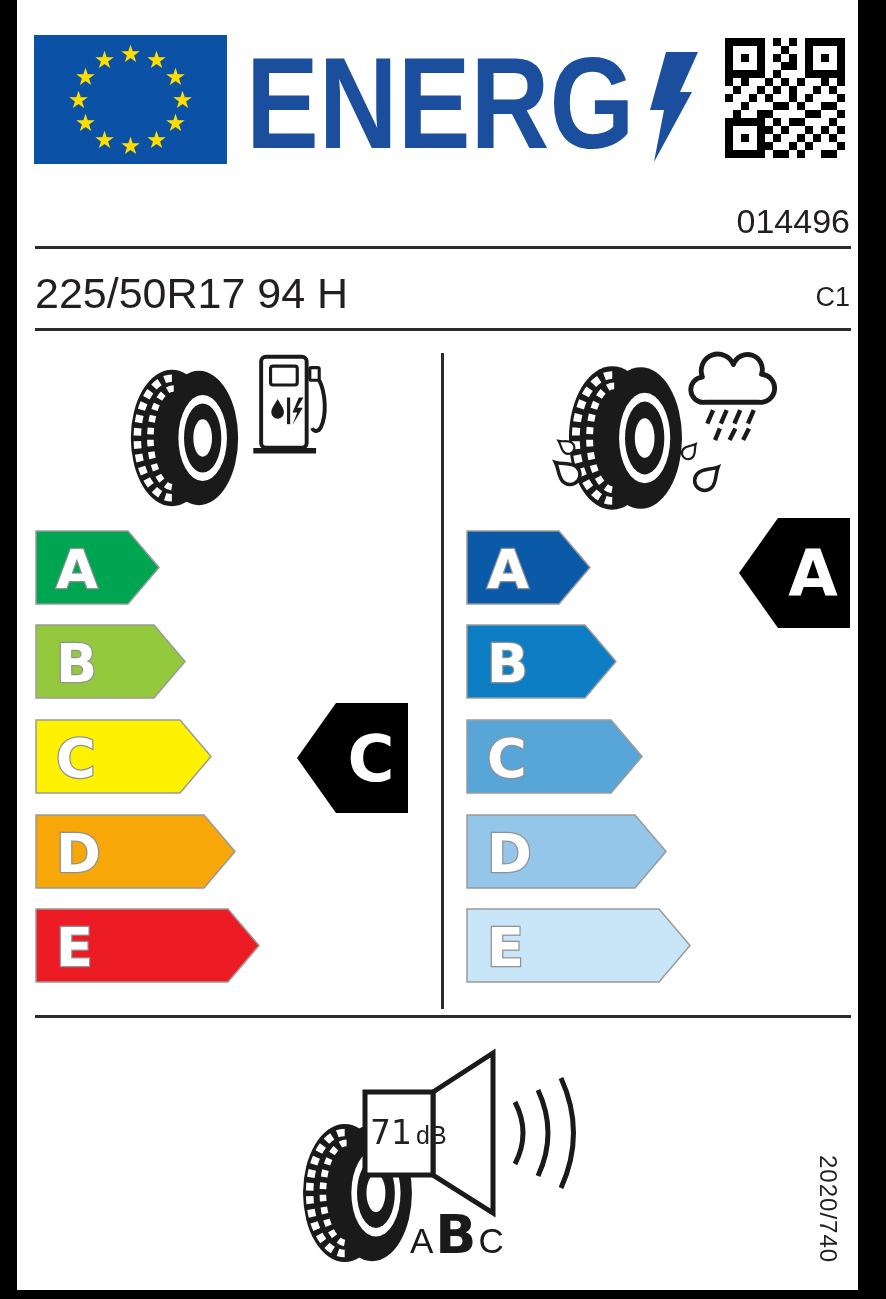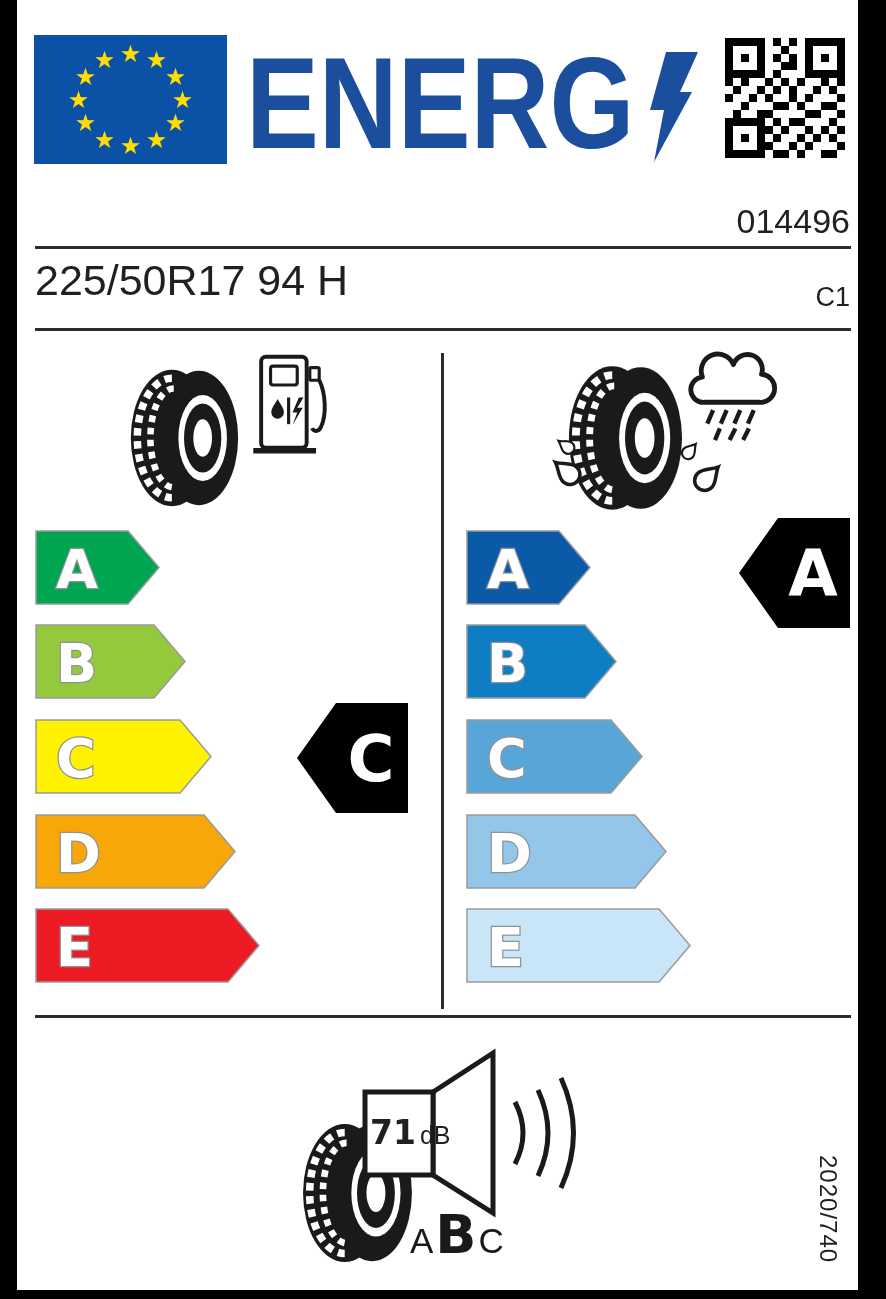--- a/index.html
+++ b/index.html
@@ -13,21 +13,21 @@
   .labelnum{font-size:34px;}
   .tiresize{font-size:43px;}
   .tireclass{font-size:27px;}
   .energ{font-size:130px;font-weight:bold;color:#1b4f9e;line-height:130px;
          transform:scaleX(.84);transform-origin:left top;white-space:nowrap;}
   .flag{background:#0b51a5;}
   .arrow-row{position:absolute;left:35px;}
   .arrow-row.right-col{left:466px;}
   .arrow-letter{font-family:"DejaVu Sans","Liberation Sans",sans-serif;}
   .noise-db{display:flex;align-items:baseline;gap:4px;}
-  .noise-db .val{font-size:33px;font-weight:bold;font-family:"DejaVu Sans",sans-serif;}
+  .noise-db .val{font-size:33px;font-weight:normal;font-family:"DejaVu Sans",sans-serif;}
   .noise-db .unit{font-size:25px;}
   .noise-classes{display:flex;align-items:baseline;gap:2px;color:#1a1a1a;}
   .noise-classes .nA,.noise-classes .nC{font-size:35px;}
   .noise-classes .nB{font-size:54px;font-weight:bold;font-family:"DejaVu Sans",sans-serif;}
   .regnum{writing-mode:vertical-rl;font-size:24px;letter-spacing:1px;color:#231f20;}
   svg text{font-family:"DejaVu Sans","Liberation Sans",sans-serif;}
 </style>
 </head>
 <body>
 
@@ -101,21 +101,21 @@
                M45 93h8v8h-8zM61 93h8v8h-8zM85 93h8v8h-8zM101 93h8v8h-8zM117 93h8v8h-8z
                M53 101h8v8h-8zM77 101h8v8h-8zM93 101h8v8h-8zM109 101h8v8h-8z
                M45 109h8v8h-8zM69 109h8v8h-8zM85 109h8v8h-8zM117 109h8v8h-8z
                M53 117h8v8h-8zM61 117h8v8h-8zM77 117h8v8h-8zM101 117h8v8h-8zM109 117h8v8h-8z"></path>
     </g>
   </svg>
 
   <div class="abs labelnum" style="right:36px;top:202px">014496</div>
   <div class="rule" style="left:35px;top:246px;width:816px"></div>
 
-  <div class="abs tiresize" style="left:35px;top:256px">225/50R17 94 H</div>
+  <div class="abs tiresize" style="left:35px;top:269px">225/50R17 94 H</div>
   <div class="abs tireclass" style="right:36px;top:282px">C1</div>
   <div class="rule" style="left:35px;top:328px;width:816px"></div>
 
   <div class="vdivider" style="left:441px;top:353px;height:656px"></div>
 
   <svg class="abs" style="left:128px;top:368px" width="112" height="140">
     <use href="#tire-symbol" width="112" height="140"></use>
   </svg>
   <svg class="abs" style="left:250px;top:352px" width="78" height="102" viewBox="0 0 95 130">
     <g fill="none" stroke="#1a1a1a" stroke-width="5">

